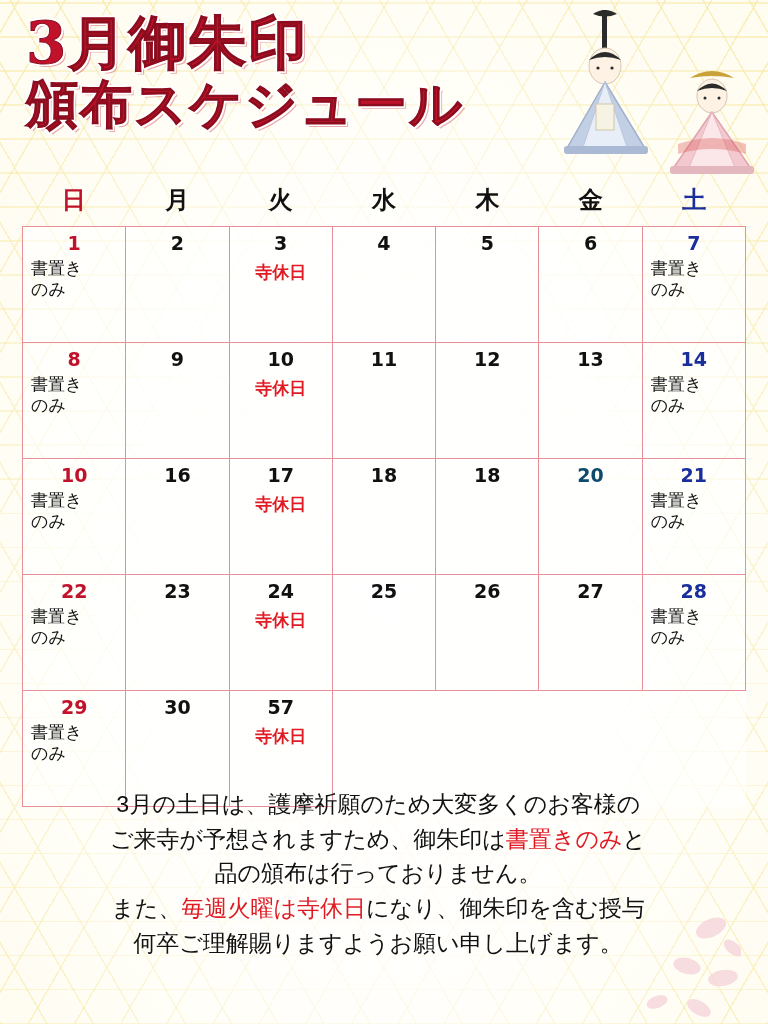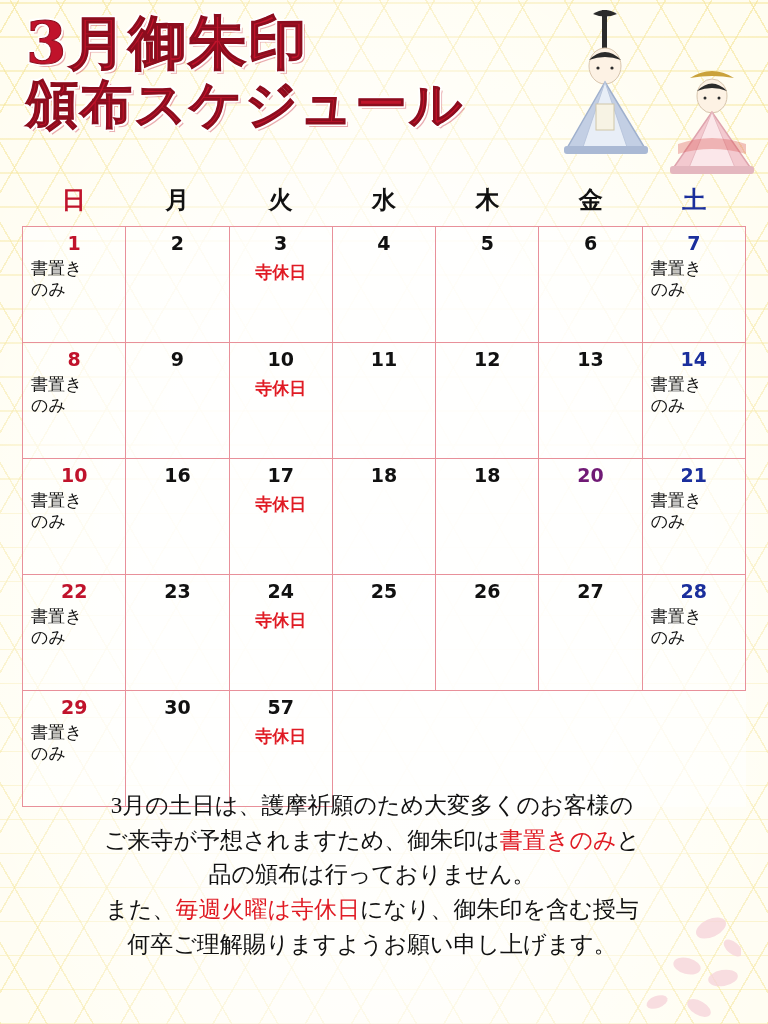--- a/index.html
+++ b/index.html
@@ -88,42 +88,42 @@
   .daynum {
     font-size:19px;
     font-weight:bold;
     text-align:center;
     color:#111;
     font-family:"DejaVu Sans", sans-serif;
     line-height:1.1;
   }
   .daynum.sun { color:#c0132b; }
   .daynum.sat { color:#1b2f9c; }
-  .daynum.holiday { color:#701a75; }
+  .daynum.holiday { color:#0c4a6e; }
   .note {
     margin-top:4px;
     font-size:17px;
     line-height:1.25;
     color:#111;
     font-family:Liberation Serif, serif;
     text-align:left;
   }
   .note.closed {
     color:#e01b24;
     text-align:center;
     font-weight:bold;
     margin-top:8px;
   }
   .note.kakioki { text-align:left; }
 
   
   .notice {
-    position:absolute; left:4px; top:790px; width:736px;
+    position:absolute; left:10px; top:790px; width:736px;
     z-index:5;
-    font-family:Liberation Serif, serif;
+    font-family:Liberation Mono, monospace;
     font-size:23px;
     line-height:1.42;
     color:#111;
     text-align:center;
   }
   .notice p { margin:0 0 2px 0; }
   .notice .hl { color:#e01b24; }
   .notice .ln1 { text-align:center; }
 
   

